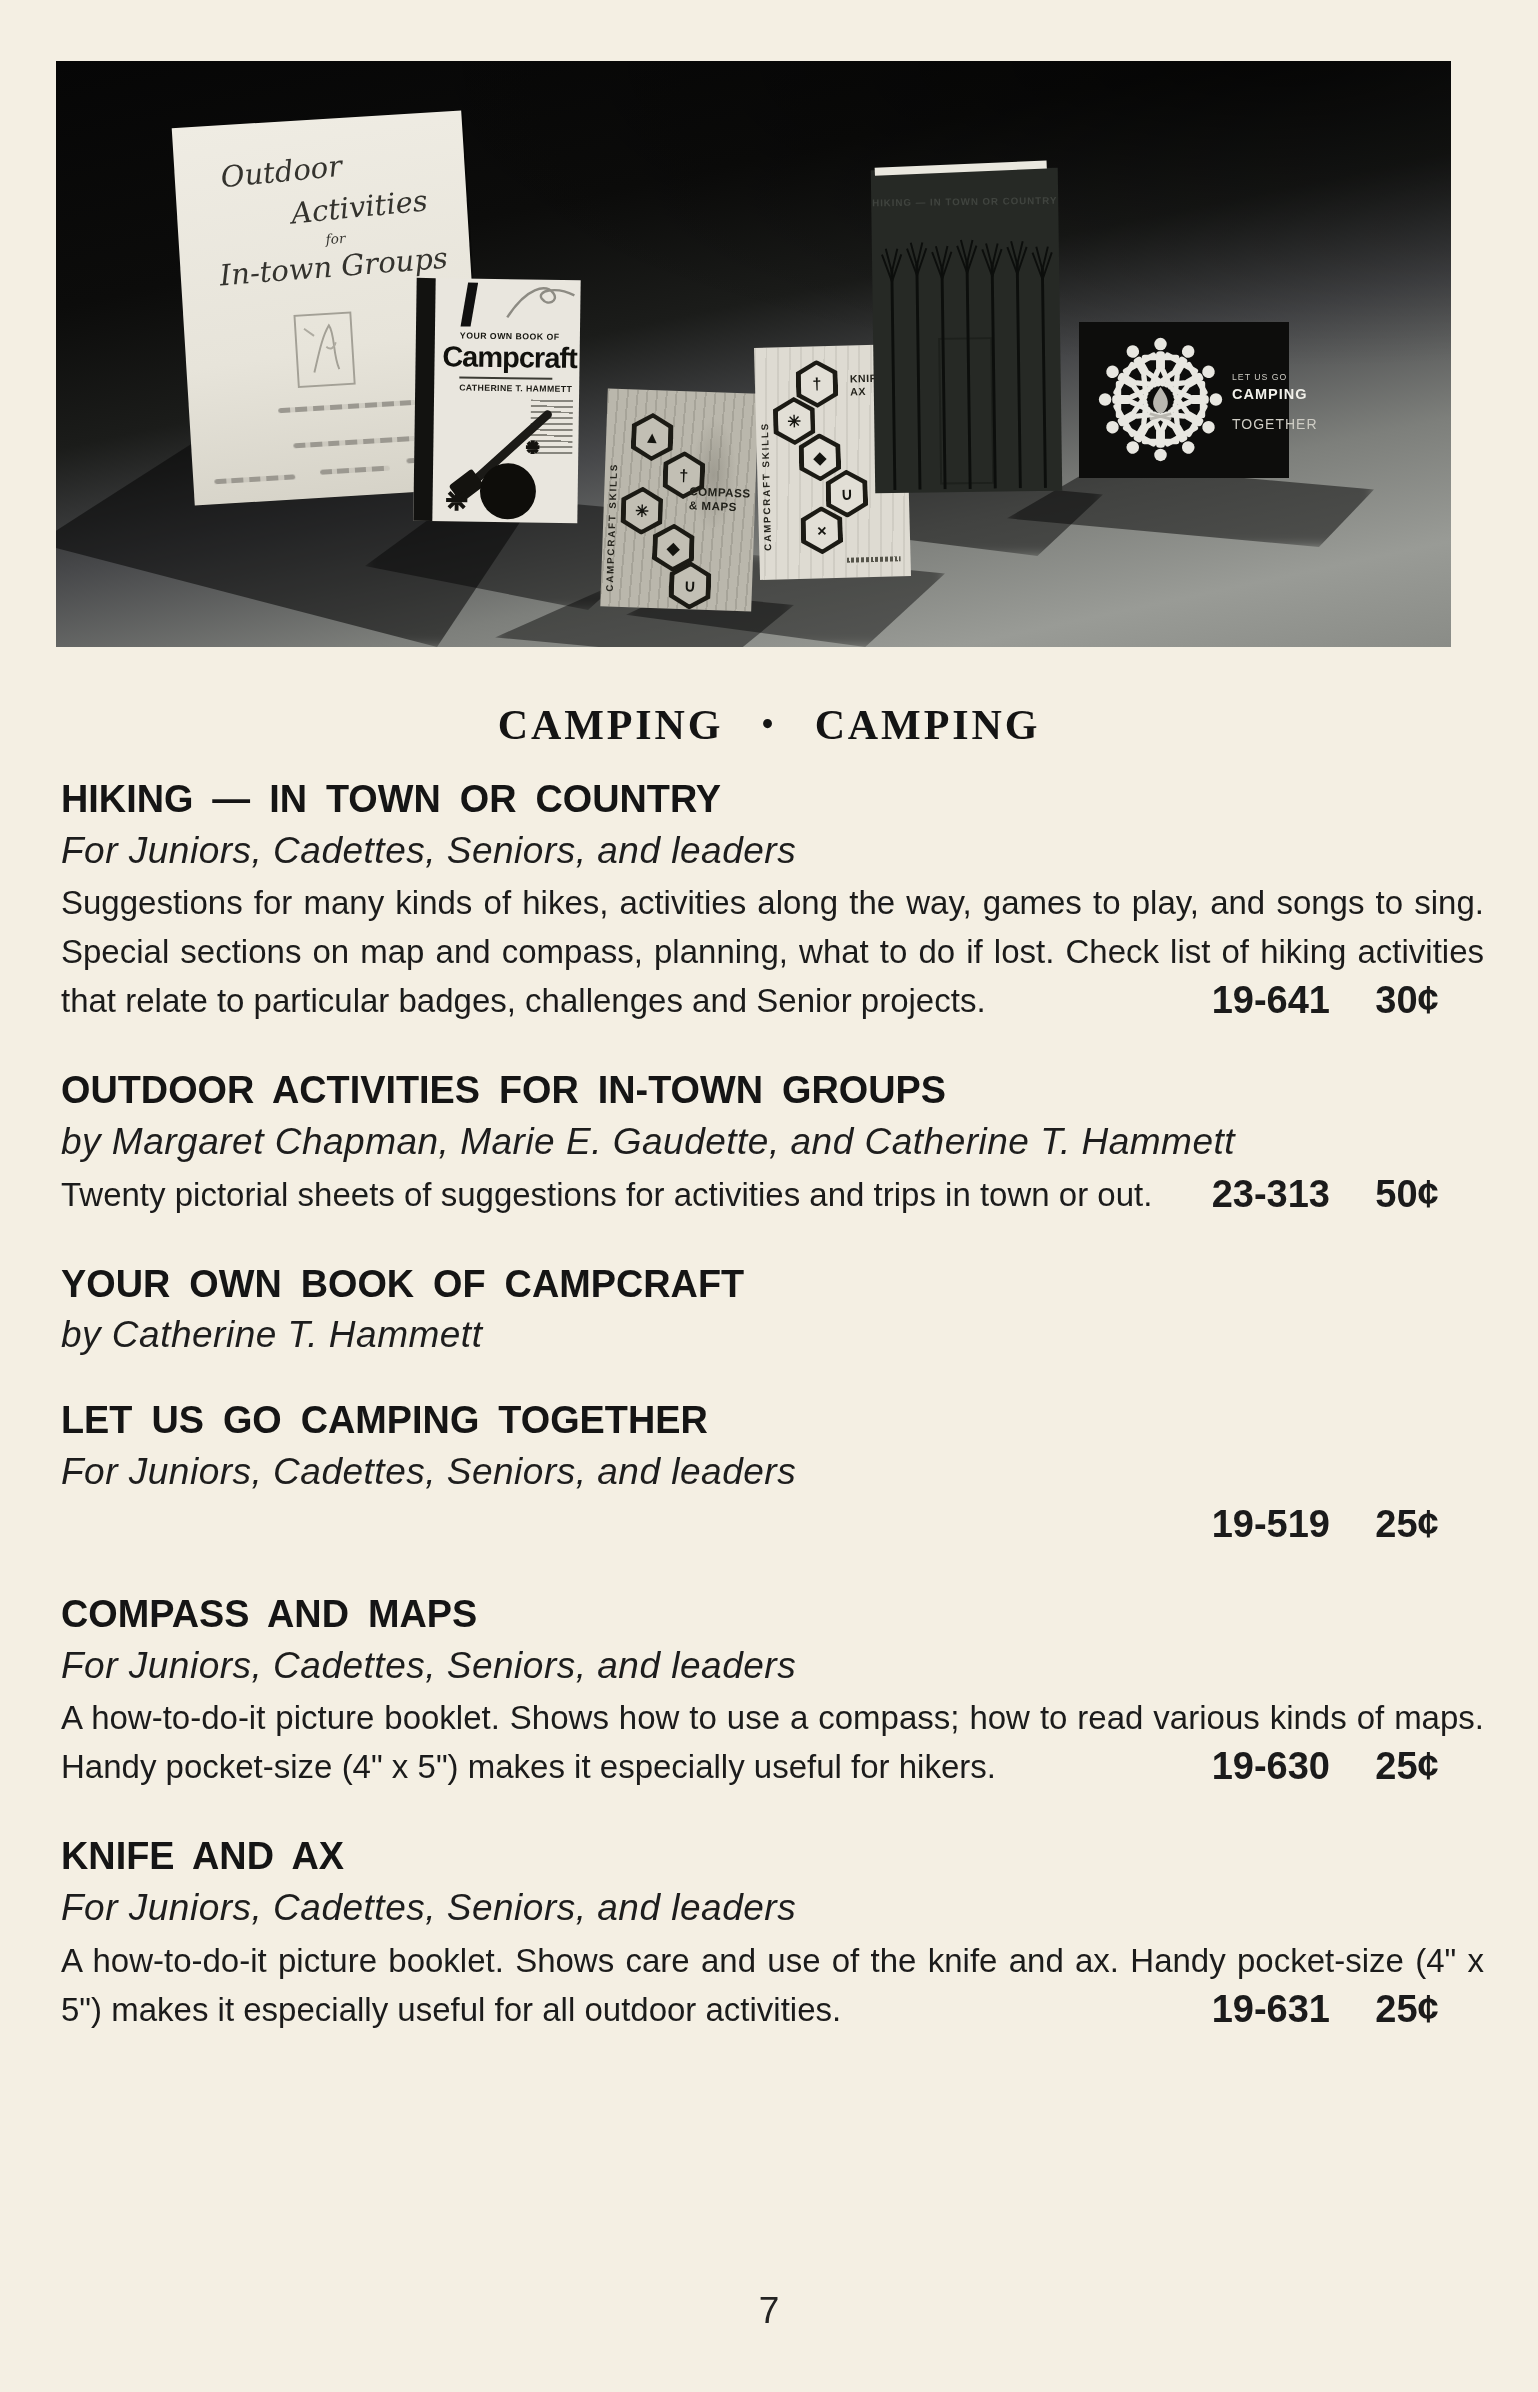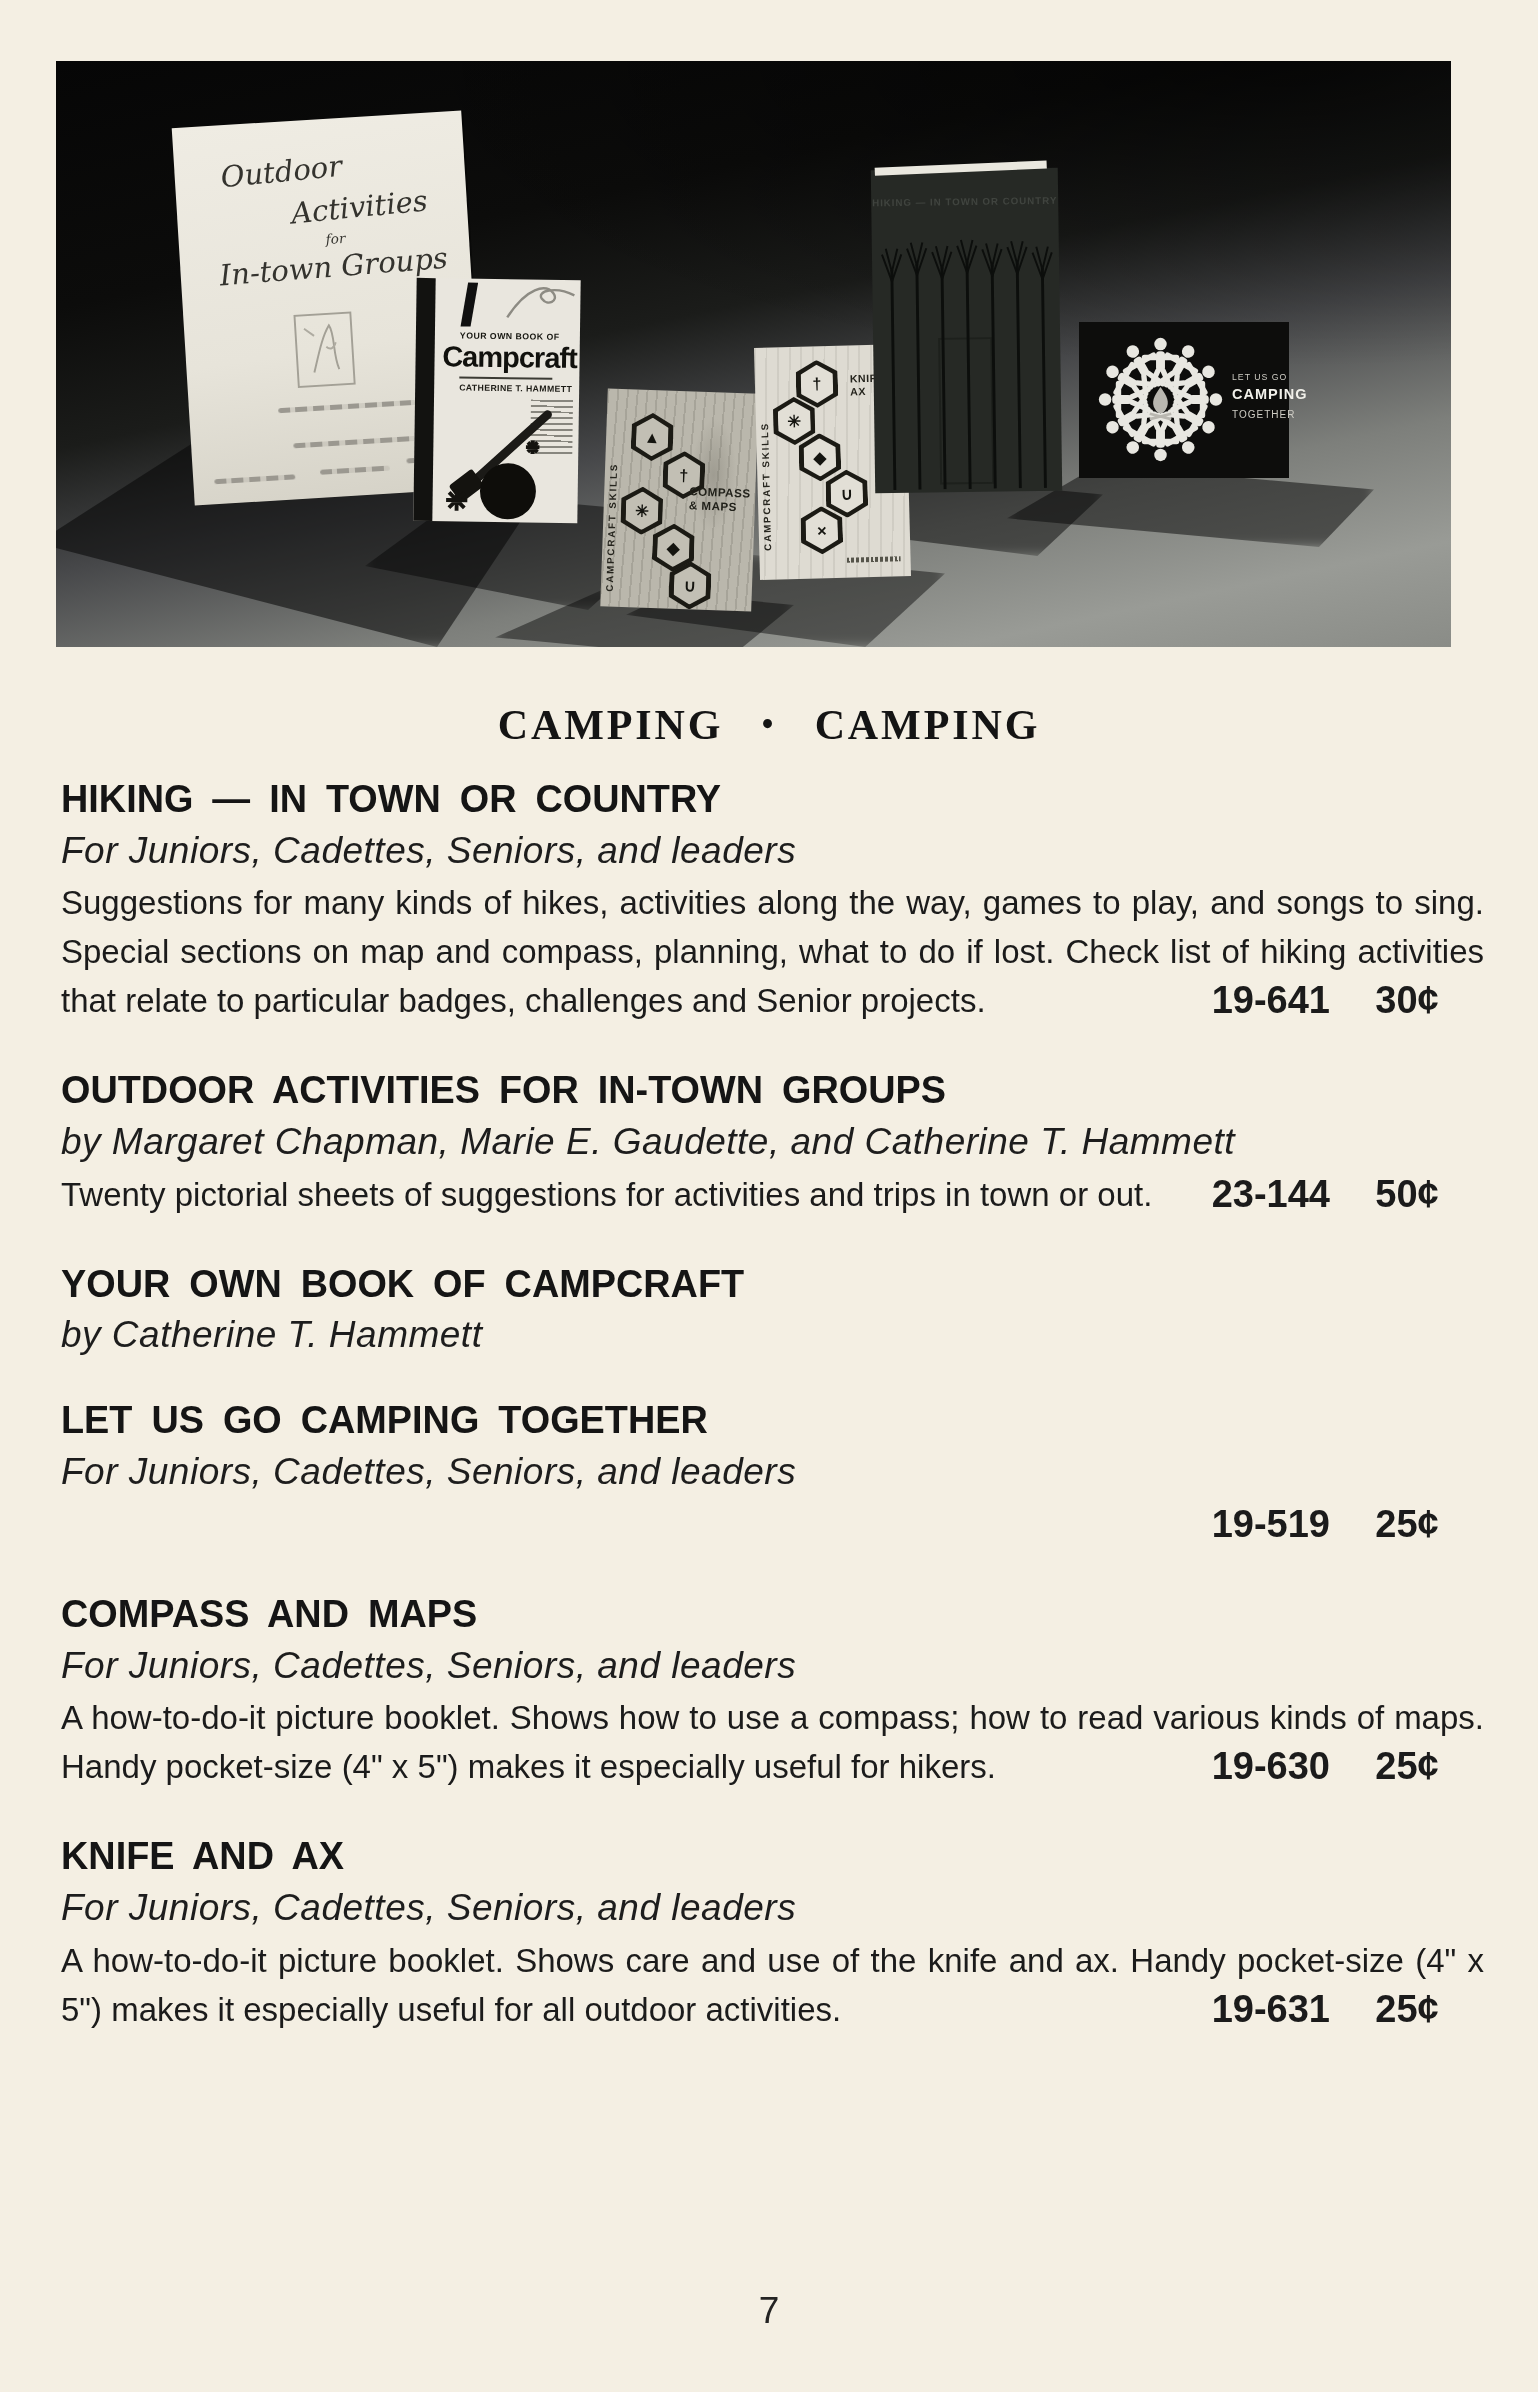--- a/index.html
+++ b/index.html
@@ -100,21 +100,21 @@
   .hb-pages { left:3.9px; top:-4.8px; width:172px; height:7.7px; background:#eae8df; transform:rotate(-1.6deg); }
   .hb-title { left:0; top:27px; width:100%; text-align:center; font-size:9.7px; letter-spacing:1px;
               color:#40443f; font-weight:bold; }
   .hb-trees { left:5.8px; top:44px; }
 
   
   .bk-camping { left:1023px; top:261px; width:210px; height:156px; background:#0d0d0c; }
   .lg-text { left:153px; top:50px; }
   .lg1 { font-size:8.7px;  letter-spacing:1px; color:#cfcdc5; }
   .lg2 { font-size:14.5px; font-weight:bold; letter-spacing:1px; color:#f1f0ea; margin-top:3.9px; position:static; }
-  .lg3 { font-size:10px;  letter-spacing:1px; color:#cfcdc5; margin-top:7px; position:static; }
+  .lg3 { font-size:14px;  letter-spacing:1px; color:#cfcdc5; margin-top:14px; position:static; }
   .lg-text div { position:static; }
   .dolls { left:9.7px; top:5.8px; }
 
   
   .page-title {
     position:absolute; left:0; top:701px; width:100%;
     text-align:center; font-family:"Liberation Serif", serif;
     font-size:42px; font-weight:bold; letter-spacing:2.9px; color:#141414;
   }
   .page-title .sep { display:inline-block; margin:0 25px; transform:translateY(-3.9px); font-size:33px; }
@@ -301,21 +301,21 @@
         </span>
       </div>
     </section>
 
     <section class="entry">
       <h2>OUTDOOR ACTIVITIES FOR IN-TOWN GROUPS</h2>
       <p class="byline">by Margaret Chapman, Marie E. Gaudette, and Catherine T. Hammett</p>
       <div class="descwrap">
         <p class="desc">Twenty pictorial sheets of suggestions for activities and trips in town or out.</p>
         <span class="cp cp-abs">
-          <span class="code">23-144</span>
+          <span class="code">23-313</span>
           <span class="price">50¢</span>
         </span>
       </div>
     </section>
 
     <section class="entry">
       <h2>YOUR OWN BOOK OF CAMPCRAFT</h2>
       <p class="byline">by Catherine T. Hammett</p>
     </section>
 

